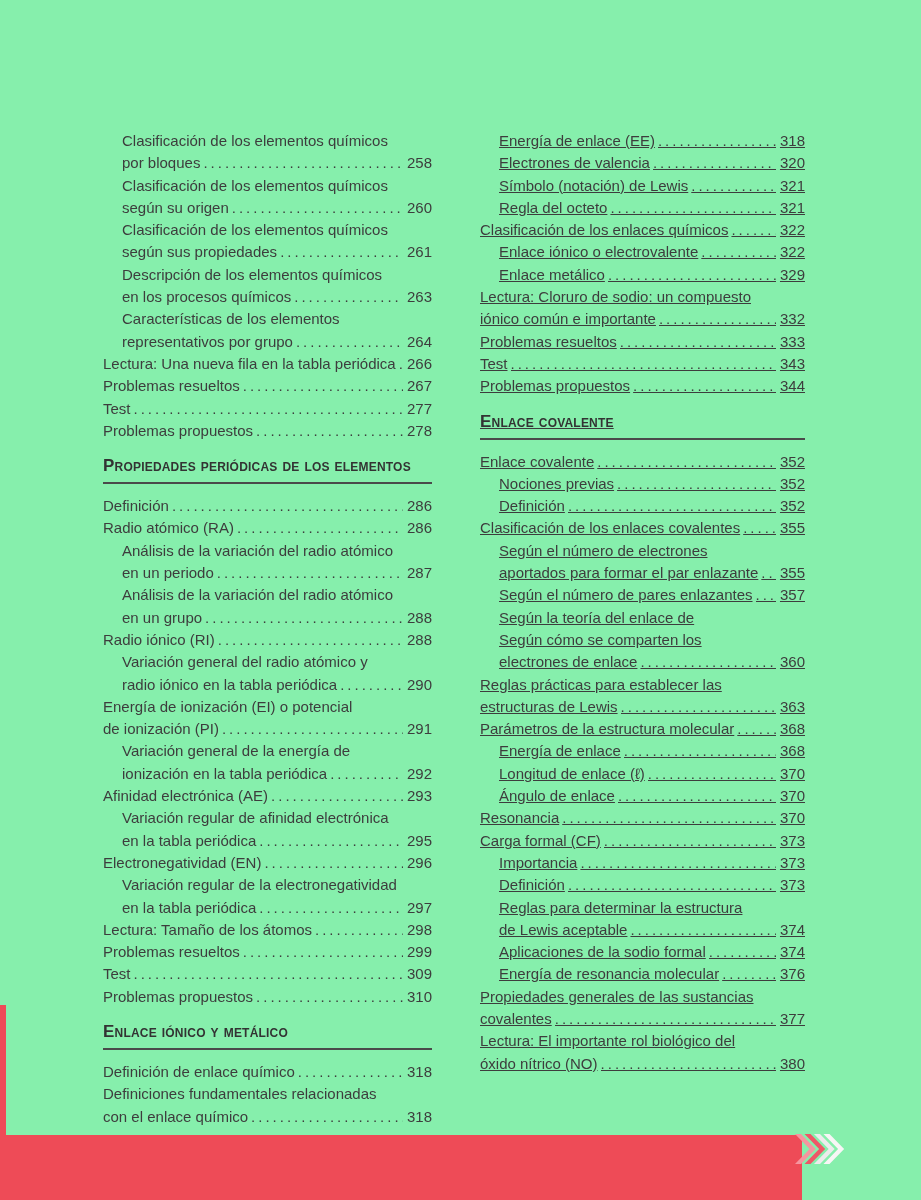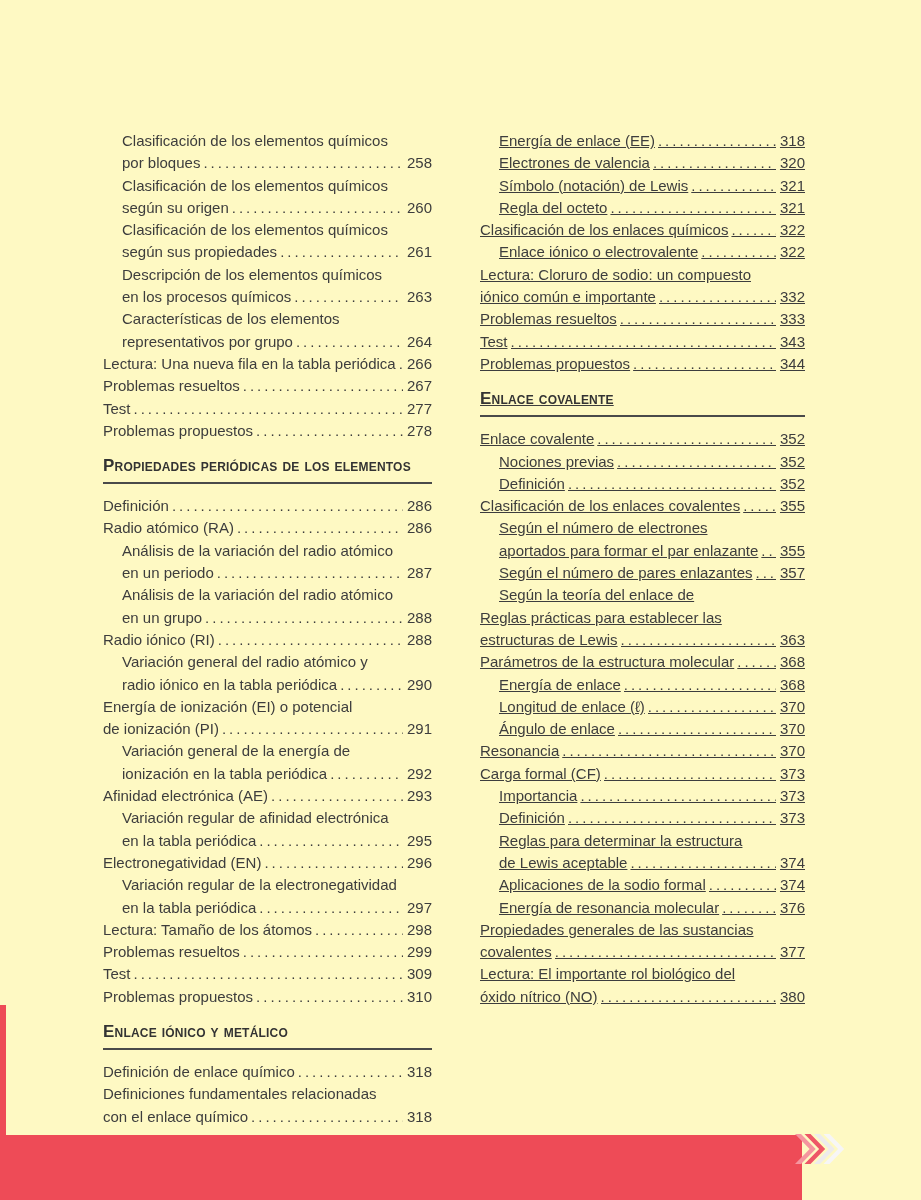--- a/index.html
+++ b/index.html
@@ -6,21 +6,21 @@
   body {
     width: 921px; height: 1200px;
     background: #ffffff;
     font-family: "Liberation Sans", "DejaVu Sans", sans-serif;
     color: #3d3d3d;
     overflow: hidden;
   }
   .page {
     position: relative;
     width: 921px; height: 1200px;
-    background: #fef9c3;
+    background: #86efac;
     overflow: hidden;
   }
   .col {
     position: absolute;
     top: 130px;
     font-size: 15px;
     line-height: 22.3px;
     color: #3d3d3d;
   }
   .col-left  { left: 103px; width: 329px; }
@@ -322,20 +322,27 @@
           <span class="pg">322</span>
         </div>
       </div>
       <div class="entry ind">
         <div class="line last">
           <span class="txt">Enlace iónico o electrovalente</span>
           <span class="dots"></span>
           <span class="pg">322</span>
         </div>
       </div>
+      <div class="entry ind">
+        <div class="line last">
+          <span class="txt">Enlace metálico</span>
+          <span class="dots"></span>
+          <span class="pg">329</span>
+        </div>
+      </div>
       <div class="entry">
         <div class="line"><span class="txt">Lectura: Cloruro de sodio: un compuesto</span></div>
         <div class="line last">
           <span class="txt">iónico común e importante</span>
           <span class="dots"></span>
           <span class="pg">332</span>
         </div>
       </div>
       <div class="entry">
         <div class="line last">
@@ -397,20 +404,28 @@
       </div>
       <div class="entry ind">
         <div class="line last">
           <span class="txt">Según el número de pares enlazantes</span>
           <span class="dots"></span>
           <span class="pg">357</span>
         </div>
       </div>
       <div class="entry ind">
         <div class="line"><span class="txt">Según la teoría del enlace de</span></div>
+      </div>
+      <div class="entry ind">
+        <div class="line"><span class="txt">Según cómo se comparten los</span></div>
+        <div class="line last">
+          <span class="txt">electrones de enlace</span>
+          <span class="dots"></span>
+          <span class="pg">360</span>
+        </div>
       </div>
       <div class="entry">
         <div class="line"><span class="txt">Reglas prácticas para establecer las</span></div>
         <div class="line last">
           <span class="txt">estructuras de Lewis</span>
           <span class="dots"></span>
           <span class="pg">363</span>
         </div>
       </div>
       <div class="entry">

